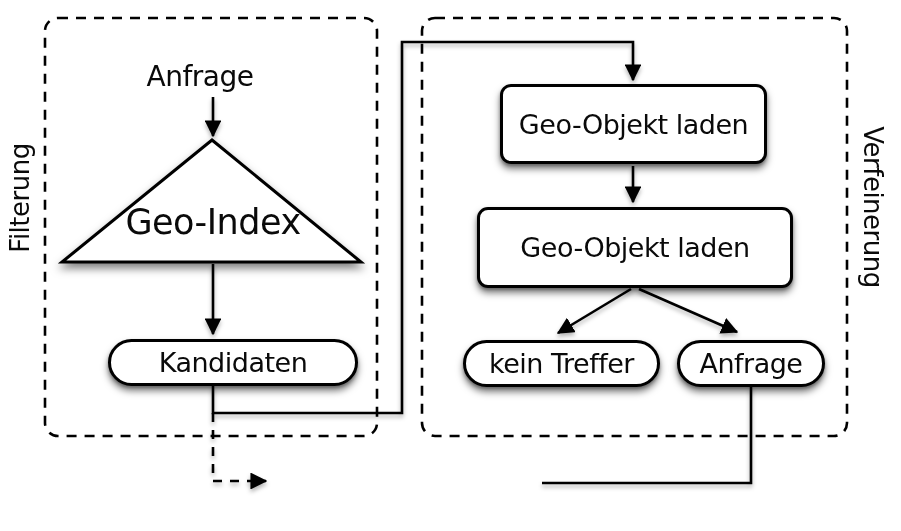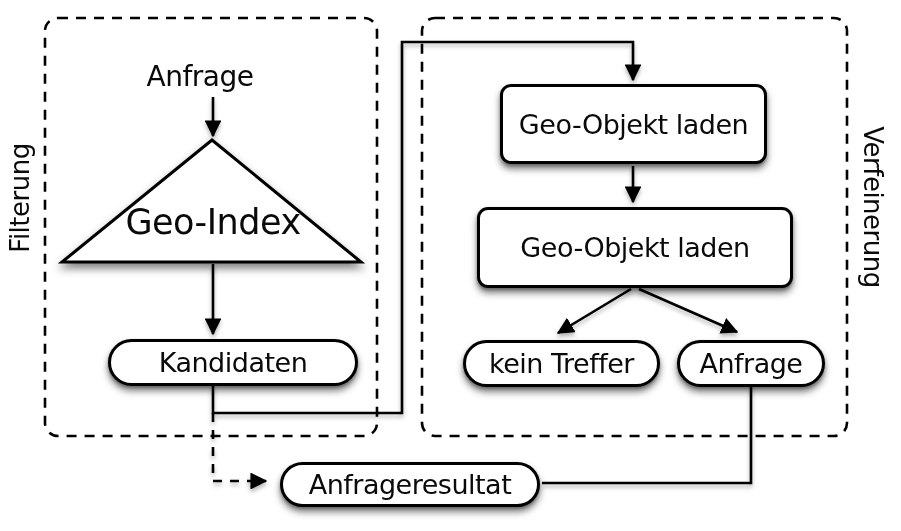--- a/index.html
+++ b/index.html
@@ -100,15 +100,14 @@
   <div class="node pill" style="left:108px;top:339px;width:250px;height:47px;">Kandidaten</div>
 
   <div class="node rect" style="left:500px;top:84px;width:267px;height:80px;">Geo-Objekt laden</div>
 
   <div class="node rect" style="left:477px;top:207px;width:316px;height:81px;">Geo-Objekt laden</div>
 
   <div class="node pill" style="left:445px;top:340px;width:197px;height:47px;margin-left:18px;">kein Treffer</div>
 
   <div class="node pill" style="left:677px;top:340px;width:148px;height:47px;">Anfrage</div>
 
-  <div class="node pill" style="left:280px;top:462px;width:260px;height:45px;">Anfrageresultat</div>
 
 </div>
 
 </body></html>

